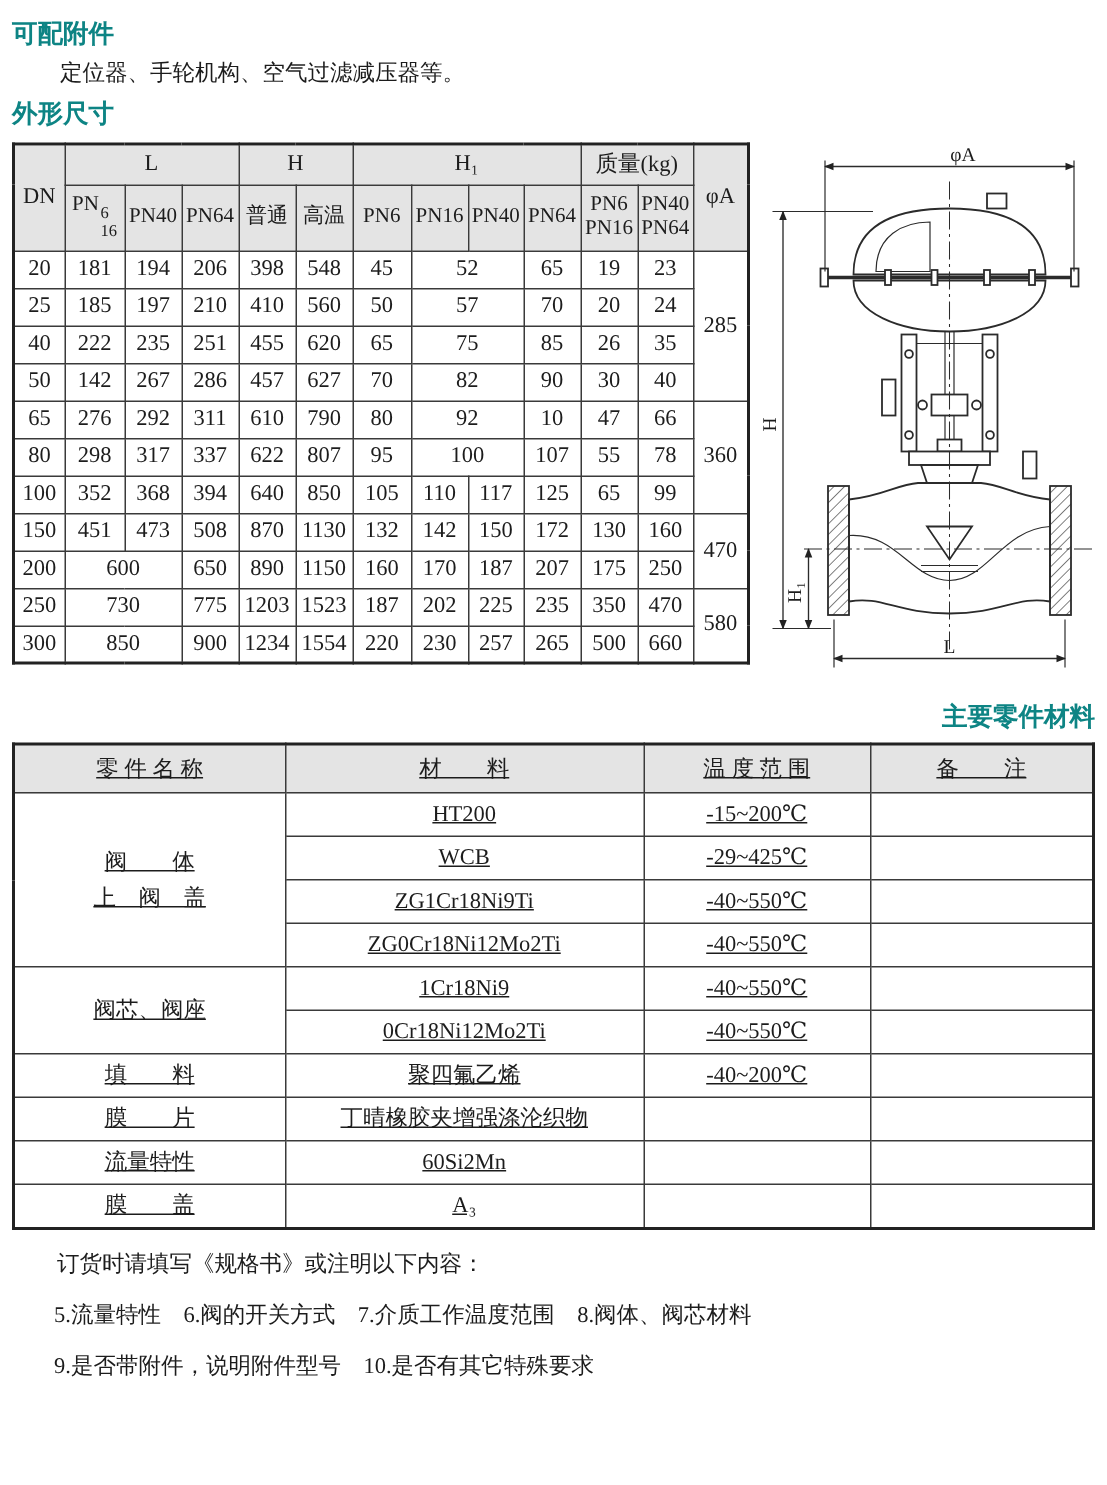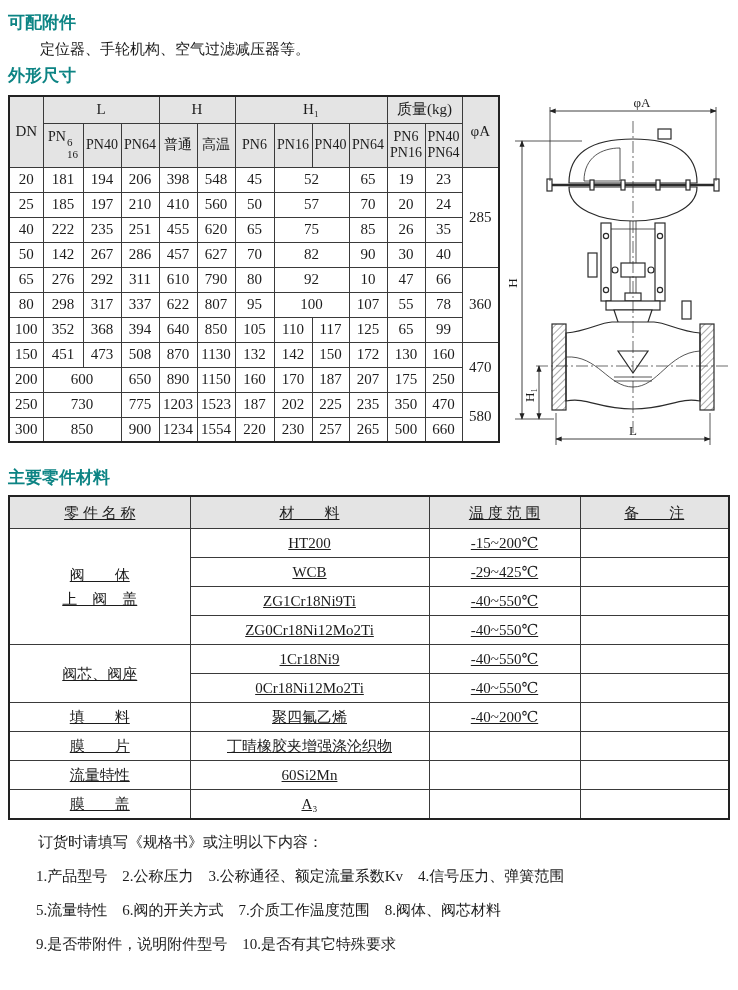--- a/index.html
+++ b/index.html
@@ -313,21 +313,21 @@
       <line class="dim" x1="37" y1="271" x2="37" y2="324" marker-start="url(#arr)" marker-end="url(#arr)"></line>
       <text transform="translate(32,300) rotate(-90)" text-anchor="middle">H₁</text>
 
       <line class="thin" x1="54" y1="318" x2="54" y2="350"></line>
       <line class="thin" x1="208" y1="318" x2="208" y2="350"></line>
       <line class="dim" x1="54" y1="344" x2="208" y2="344" marker-start="url(#arr)" marker-end="url(#arr)"></line>
       <text x="131" y="340" text-anchor="middle">L</text>
     </svg>
   </div>
 
-  <h2 class="sec-title" style="margin-top:14px;">主要零件材料</h2>
+  <h2 class="sec-title" style="margin-top:14px;text-align:right;">主要零件材料</h2>
 
   <table class="mat-table">
     <colgroup>
       <col style="width:181px">
         <col style="width:239px">
         <col style="width:151px">
         <col style="width:149px">
     </colgroup>
     <thead>
       <tr>
@@ -392,17 +392,16 @@
         <tr>
           <td>膜　　盖</td>
           <td>A₃</td>
           <td></td>
           <td></td>
         </tr>
       </tbody>
   </table>
 
   <p class="order-intro">订货时请填写《规格书》或注明以下内容：</p>
-  <p class="order-line">1.产品型号　2.公称压力　3.公称通径、额定流量系数Kv　4.信号压力、弹簧范围</p>
   <p class="order-line">5.流量特性　6.阀的开关方式　7.介质工作温度范围　8.阀体、阀芯材料</p>
   <p class="order-line">9.是否带附件，说明附件型号　10.是否有其它特殊要求</p>
 
 </div>
 
 </body></html>

